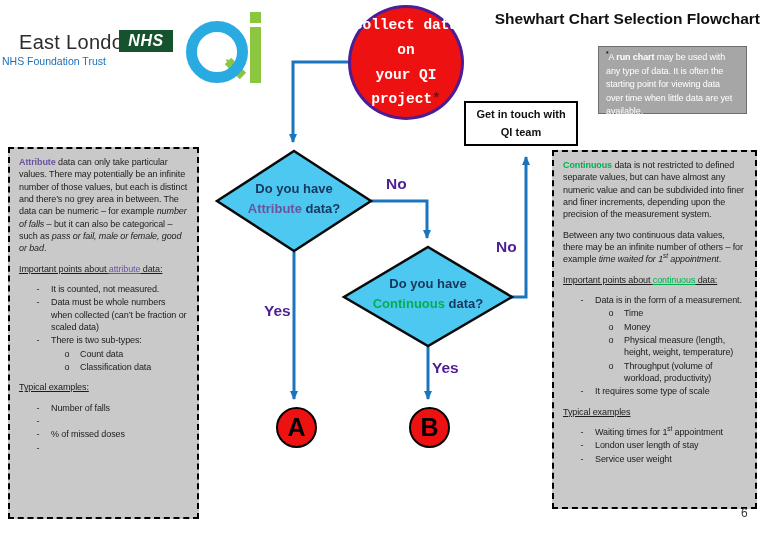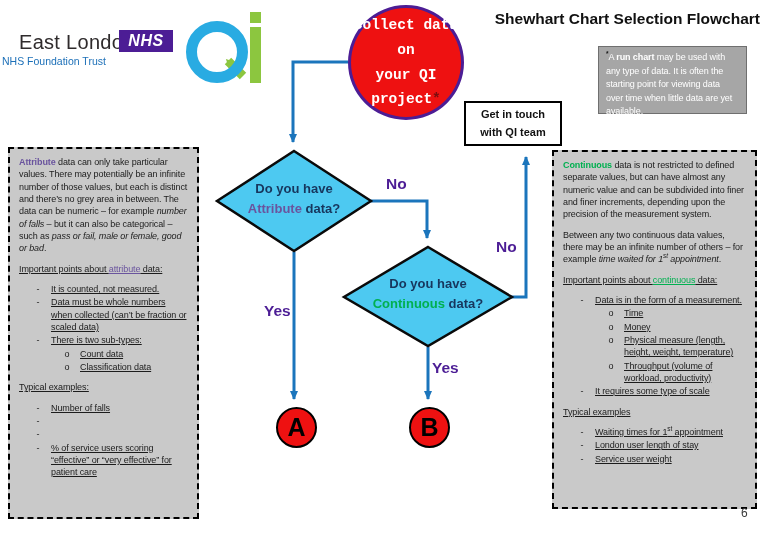--- a/index.html
+++ b/index.html
@@ -3,41 +3,41 @@
 <meta charset="utf-8">
 <style>
   html,body{margin:0;padding:0;background:#fff;}
   .canvas{position:relative;width:768px;height:543px;background:#ffffff;
           font-family:"Liberation Sans",sans-serif;overflow:hidden;color:#1a1a1a;}
   .abs{position:absolute;}
   svg.layer{position:absolute;left:0;top:0;}
 
   
   #trust-name{left:19px;top:31px;font-size:20px;color:#2f2b2c;letter-spacing:.3px;}
-  #nhs-badge{left:119px;top:30px;width:54px;height:22px;background:#4c1d95;color:#fff;
+  #nhs-badge{left:119px;top:30px;width:54px;height:22px;background:#14532d;color:#fff;
              font-weight:bold;font-style:italic;font-size:16px;display:flex;align-items:center;
              justify-content:center;letter-spacing:.5px;}
   #trust-sub{left:2px;top:55px;font-size:10.5px;color:#1d70b8;}
   #qi-ring{left:186px;top:21px;width:62px;height:62px;border:11px solid #29ABE2;
            border-radius:50%;box-sizing:border-box;}
   #qi-dot{left:250px;top:12px;width:11px;height:11px;background:#8CC63F;}
   #qi-stem{left:250px;top:27px;width:11px;height:56px;background:#8CC63F;}
   #title{top:10px;right:8px;font-size:15.5px;font-weight:bold;color:#111;}
 
   
   #note{left:598px;top:46px;width:149px;height:68px;background:#A6A6A6;border:1px solid #6f6f6f;
         color:#fff;font-size:9px;line-height:1.5;padding:4px 7px;box-sizing:border-box;letter-spacing:-0.1px;}
 
   
   #start{left:348px;top:5px;width:116px;height:115px;border-radius:50%;background:#EE1111;
          border:3px solid #4c1d95;color:#fff;font-weight:bold;font-size:14.5px;line-height:1.7;
          display:flex;flex-direction:column;align-items:center;justify-content:center;
          text-align:center;box-sizing:border-box;font-family:Liberation Mono, monospace;}
   #start .ast{color:#7a0e0e;}
-  #qiteam{left:464px;top:101px;width:98px;height:45px;background:#fff;border:2.5px solid #000;
+  #qiteam{left:464px;top:101px;width:114px;height:45px;background:#fff;border:2.5px solid #000;
           font-weight:bold;font-size:11px;line-height:1.55;color:#111;display:flex;align-items:center;
           justify-content:center;text-align:center;padding:2px 8px;box-sizing:border-box;}
   .dtext{text-align:center;font-size:13px;font-weight:600;color:#17365D;line-height:1.55;}
   #d1text{left:219px;top:179px;width:150px;}
   #d2text{left:348px;top:274px;width:160px;}
   .edge-label{font-weight:bold;font-size:15.5px;color:#4c1d95;}
   #no1{left:386px;top:175px;}
   #no2{left:496px;top:238px;}
   #yes1{left:264px;top:302px;}
   #yes2{left:432px;top:359px;}
@@ -50,21 +50,21 @@
   
   .gray-box{background:#C9C9C9;border:2px dashed #000;padding:7px 9px;font-size:9px;
             line-height:1.37;color:#1c1c1c;box-sizing:border-box;letter-spacing:-0.1px;overflow:hidden;}
   #attr-box{left:8px;top:147px;width:191px;height:372px;}
   #cont-box{left:552px;top:150px;width:205px;height:359px;}
   .para{margin-bottom:8px;}
   .list{margin-bottom:8px;}
   .li{display:flex;margin-bottom:1px;}
   .li .marker{flex:0 0 12px;margin-left:13px;margin-right:7px;text-align:center;}
   .li.sub .marker{margin-left:42px;}
-  .li .li-text{flex:1;text-decoration:underline;}
+  .li .li-text{flex:1;}
 
   
   .b{font-weight:bold;} .i{font-style:italic;} .u{text-decoration:underline;}
   .sup{vertical-align:super;font-size:0.72em;line-height:0;}
   .c-purple{color:#6A549E;} .c-green{color:#00B050;text-align:right;} .c-dark{color:#141414;}
 
   #page-num{left:741px;top:506px;font-size:12px;color:#3a3a3a;}
 </style>
 </head>
 <body>
@@ -155,24 +155,24 @@
     <div class="list">
         <div class="li">
           <span class="marker">-</span>
           <span class="li-text"><span>Number of falls</span></span>
         </div>
         <div class="li">
           <span class="marker">-</span>
         </div>
         <div class="li">
           <span class="marker">-</span>
-        </div>
-        <div class="li">
-          <span class="marker">-</span>
-          <span class="li-text"><span>% of service users scoring “effective” or “very effective” for patient care</span></span>
+          <span class="li-text"><span>% of missed doses</span></span>
+        </div>
+        <div class="li">
+          <span class="marker">-</span>
         </div>
       </div>
   </div>
 
   <div class="abs gray-box" id="cont-box">
     <div class="para"><span class="b c-green">Continuous</span><span> data is not restricted to defined separate values, but can have almost any numeric value and can be subdivided into finer and finer increments, depending upon the precision of the measurement system.</span></div>
     <div class="para"><span>Between any two continuous data values, there may be an infinite number of others – for example </span><span class="i">time waited for 1</span><span class="i sup">st</span><span class="i"> appointment</span><span>.</span></div>
     <div class="para"><span class="u">Important points about </span><span class="u c-green">continuous</span><span class="u"> data:</span></div>
     <div class="list">
         <div class="li">

